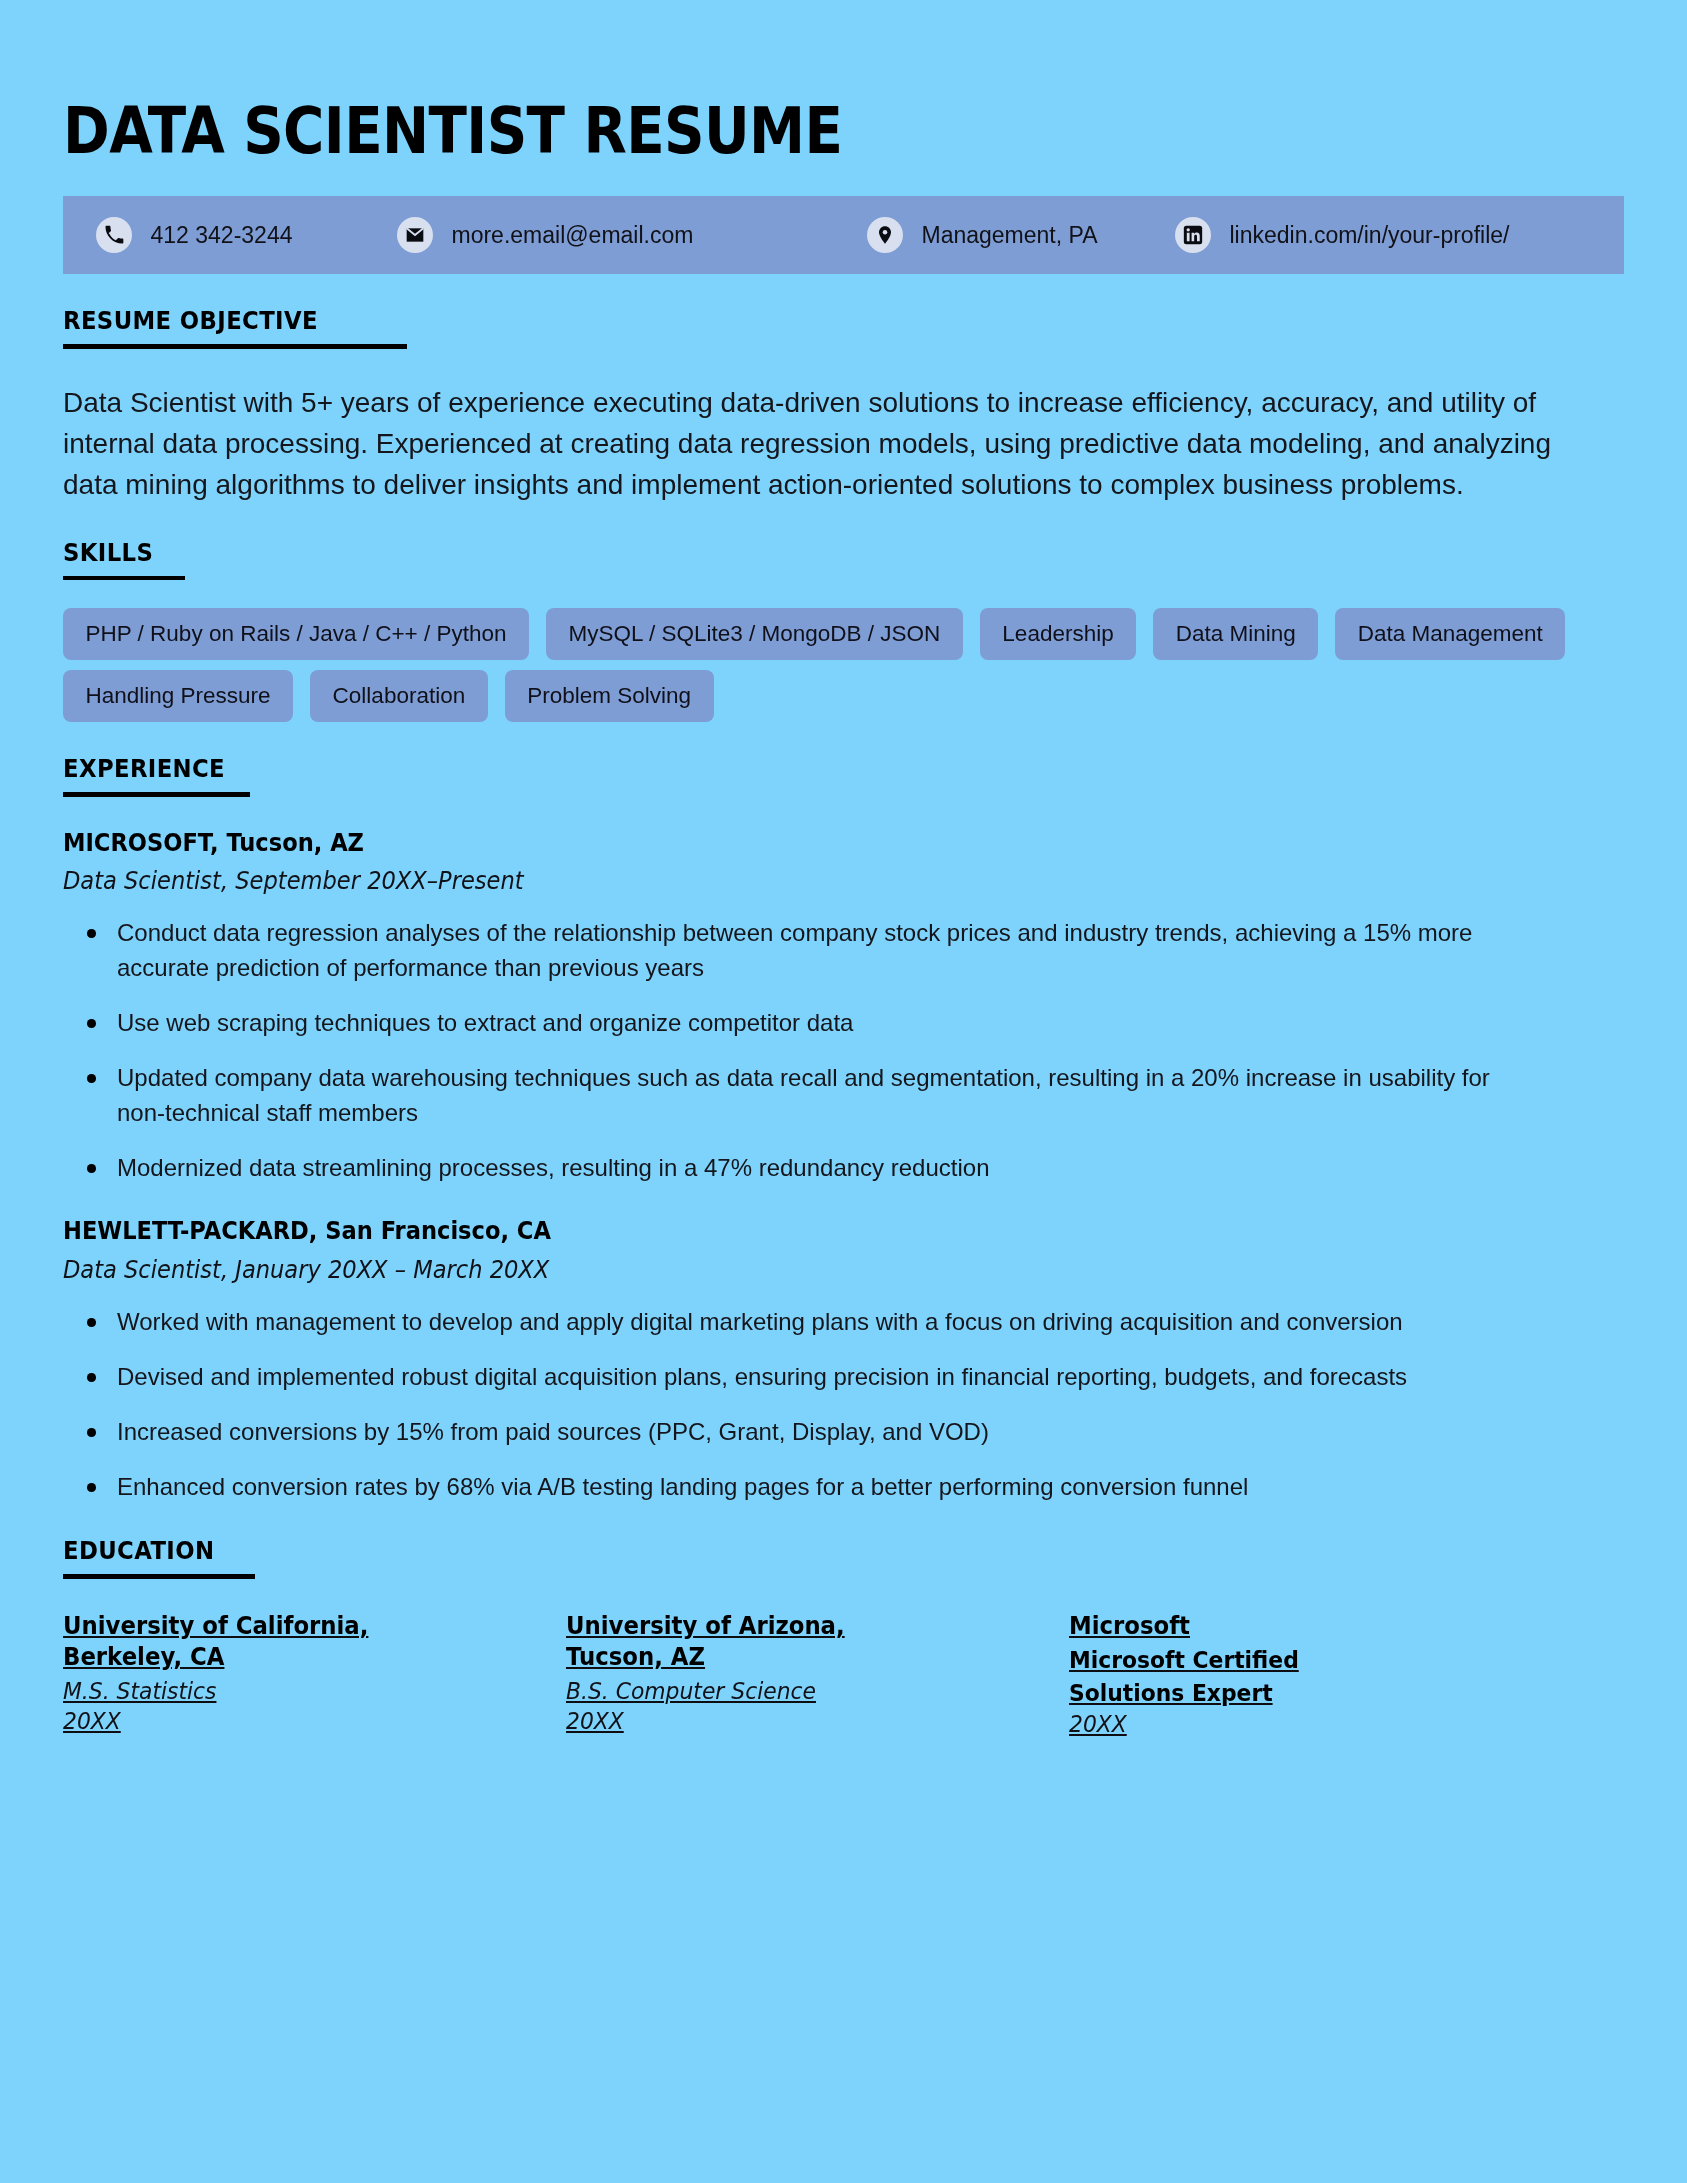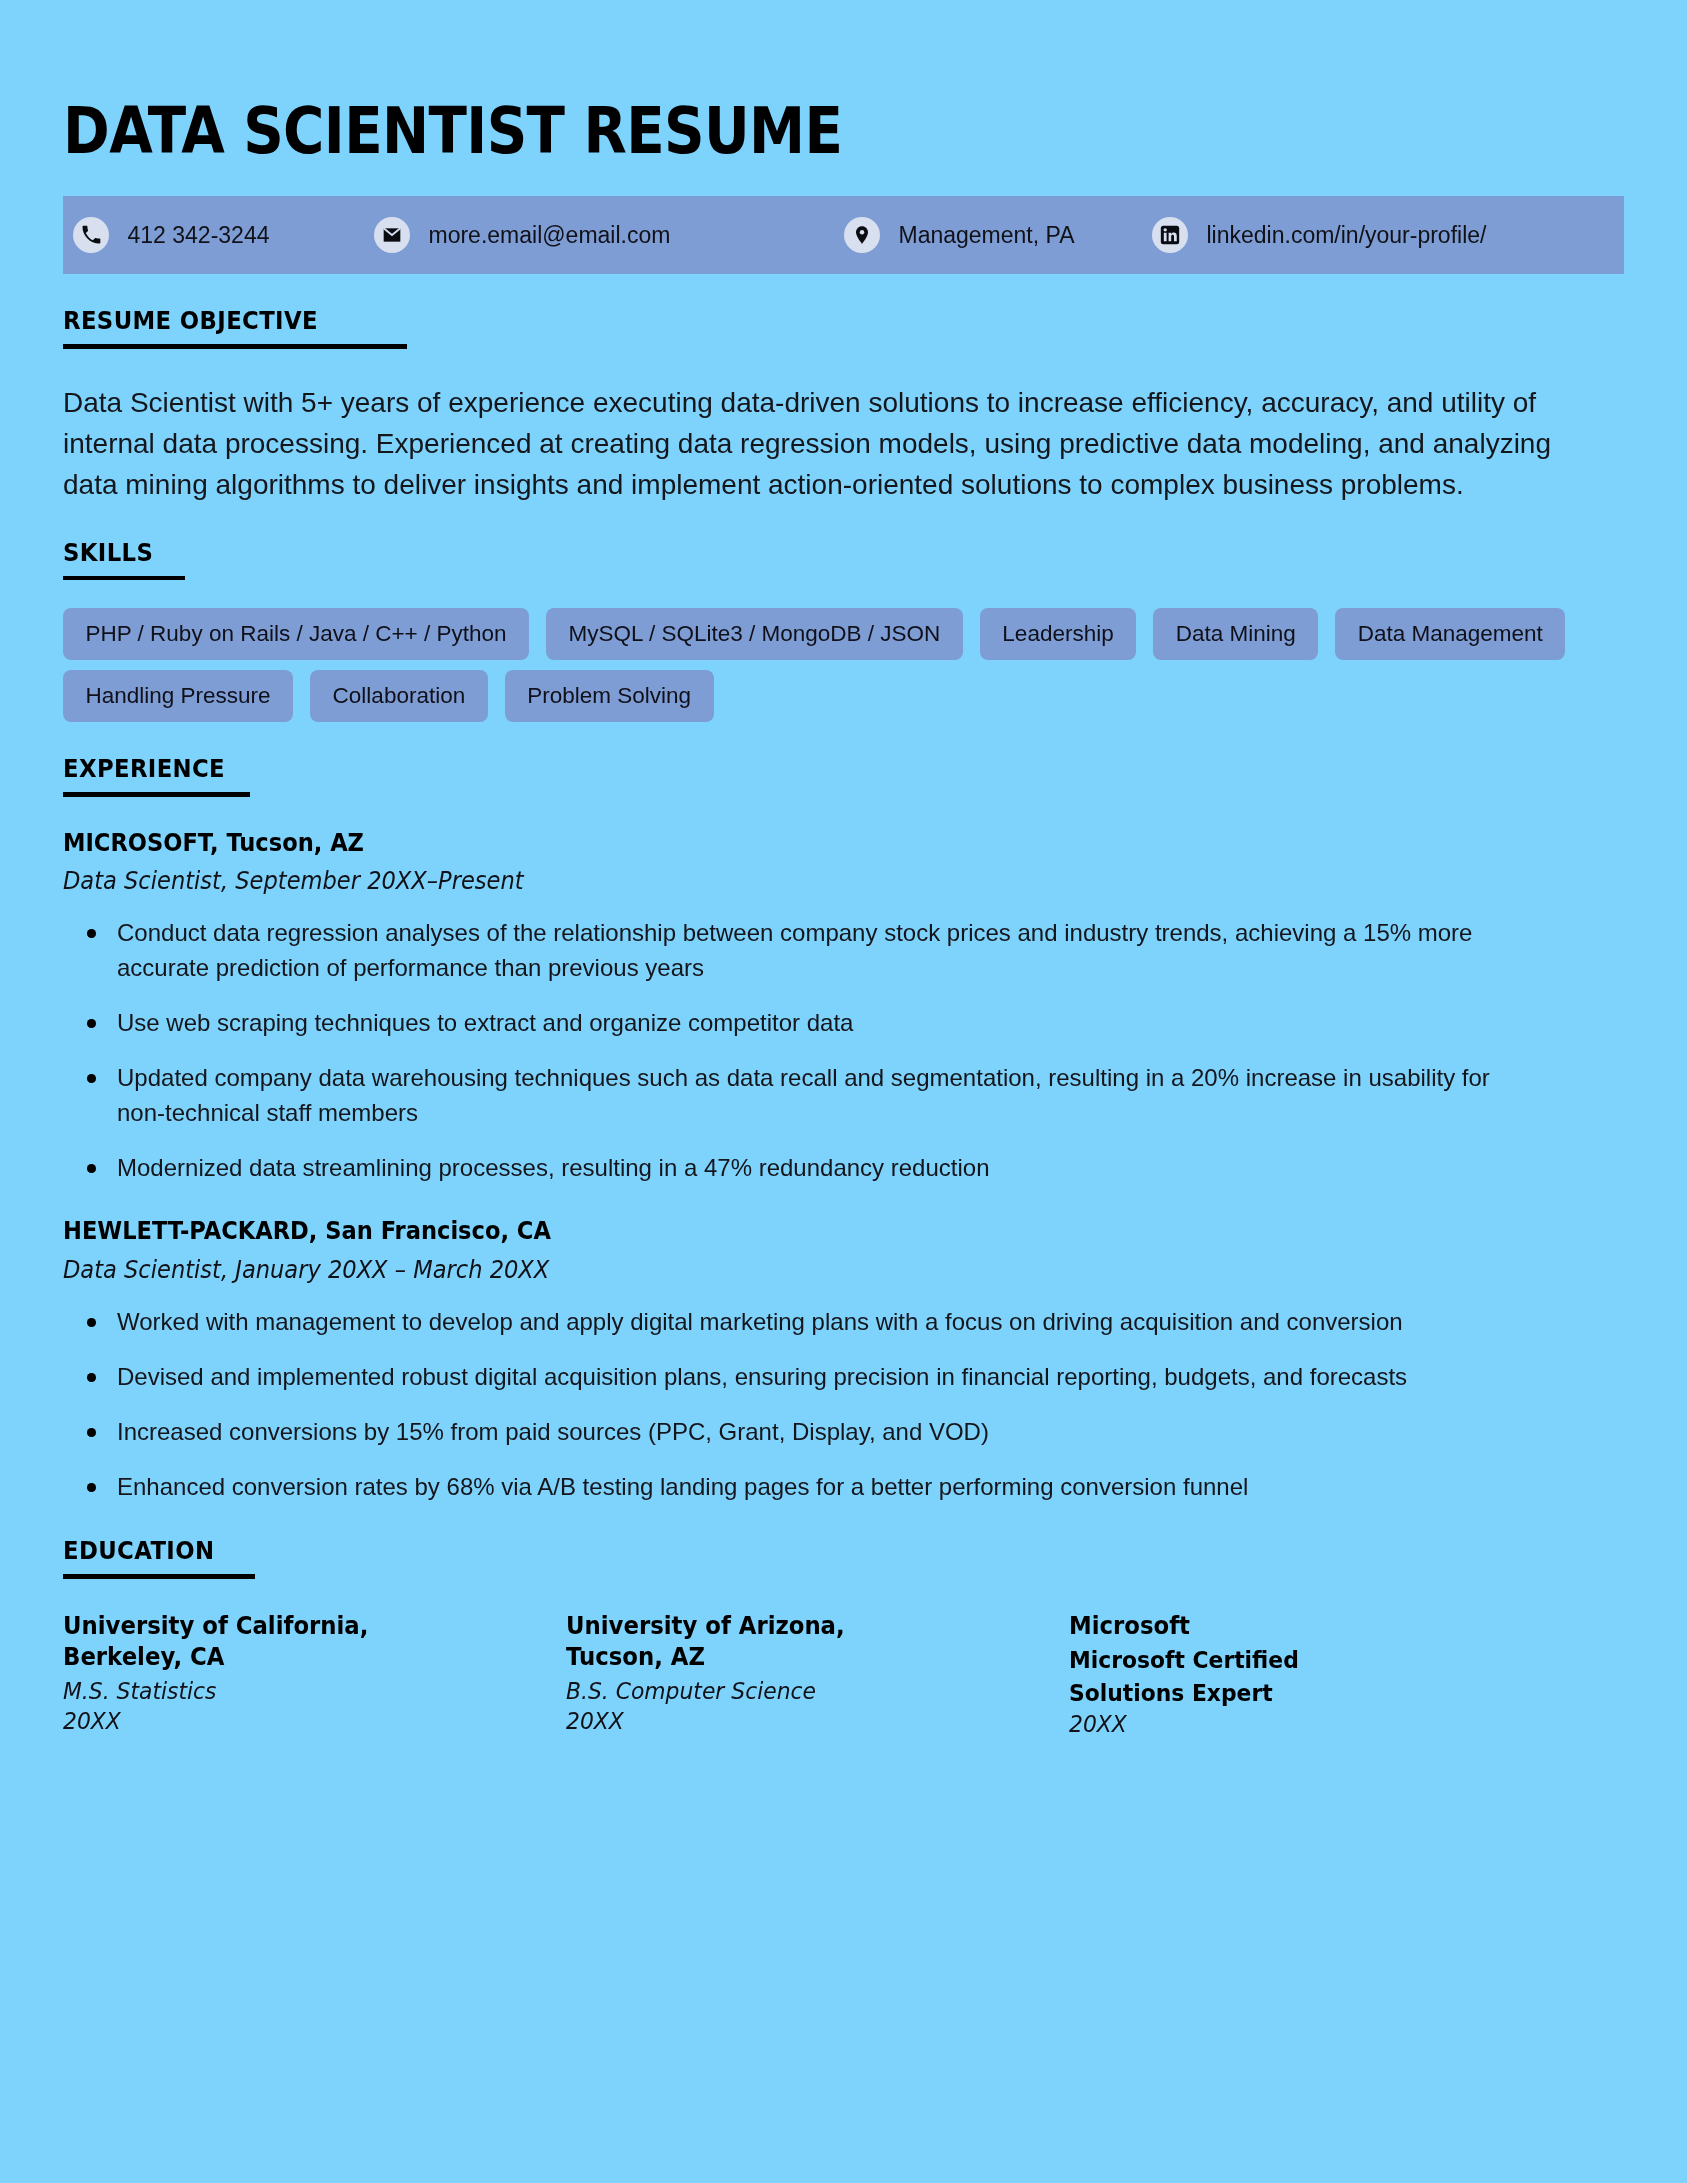--- a/index.html
+++ b/index.html
@@ -38,21 +38,21 @@
     transform: scaleX(0.88);
     transform-origin: left center;
   }
 
   .contact-bar {
     margin-top: 33px;
     background: #7e9dd4;
     height: 78px;
     display: flex;
     align-items: center;
-    padding: 0 10px;
+    padding: 0 33px;
     box-sizing: border-box;
     width: 1561px;
   }
   .contact-item {
     display: flex;
     align-items: center;
     flex: 0 0 auto;
     margin-right: 0;
   }
   .contact-item:nth-child(1) { width: 301px; }
@@ -176,21 +176,21 @@
     height: 8.6px;
     border-radius: 50%;
     background: #000000;
   }
 
   
   .edu-grid {
     margin-top: 32px;
     display: flex;
   }
-  .edu-col { width: 503px; flex: 0 0 auto; }
+  .edu-col { width: 503px; flex: 0 0 auto; text-decoration: underline; }
   .edu-school {
     font-family: "DejaVu Sans", sans-serif;
     font-weight: 700;
     font-size: 24px;
     line-height: 1.28;
     color: #000000;
     transform: scaleX(0.95);
     transform-origin: left center;
   }
   .edu-degree {

